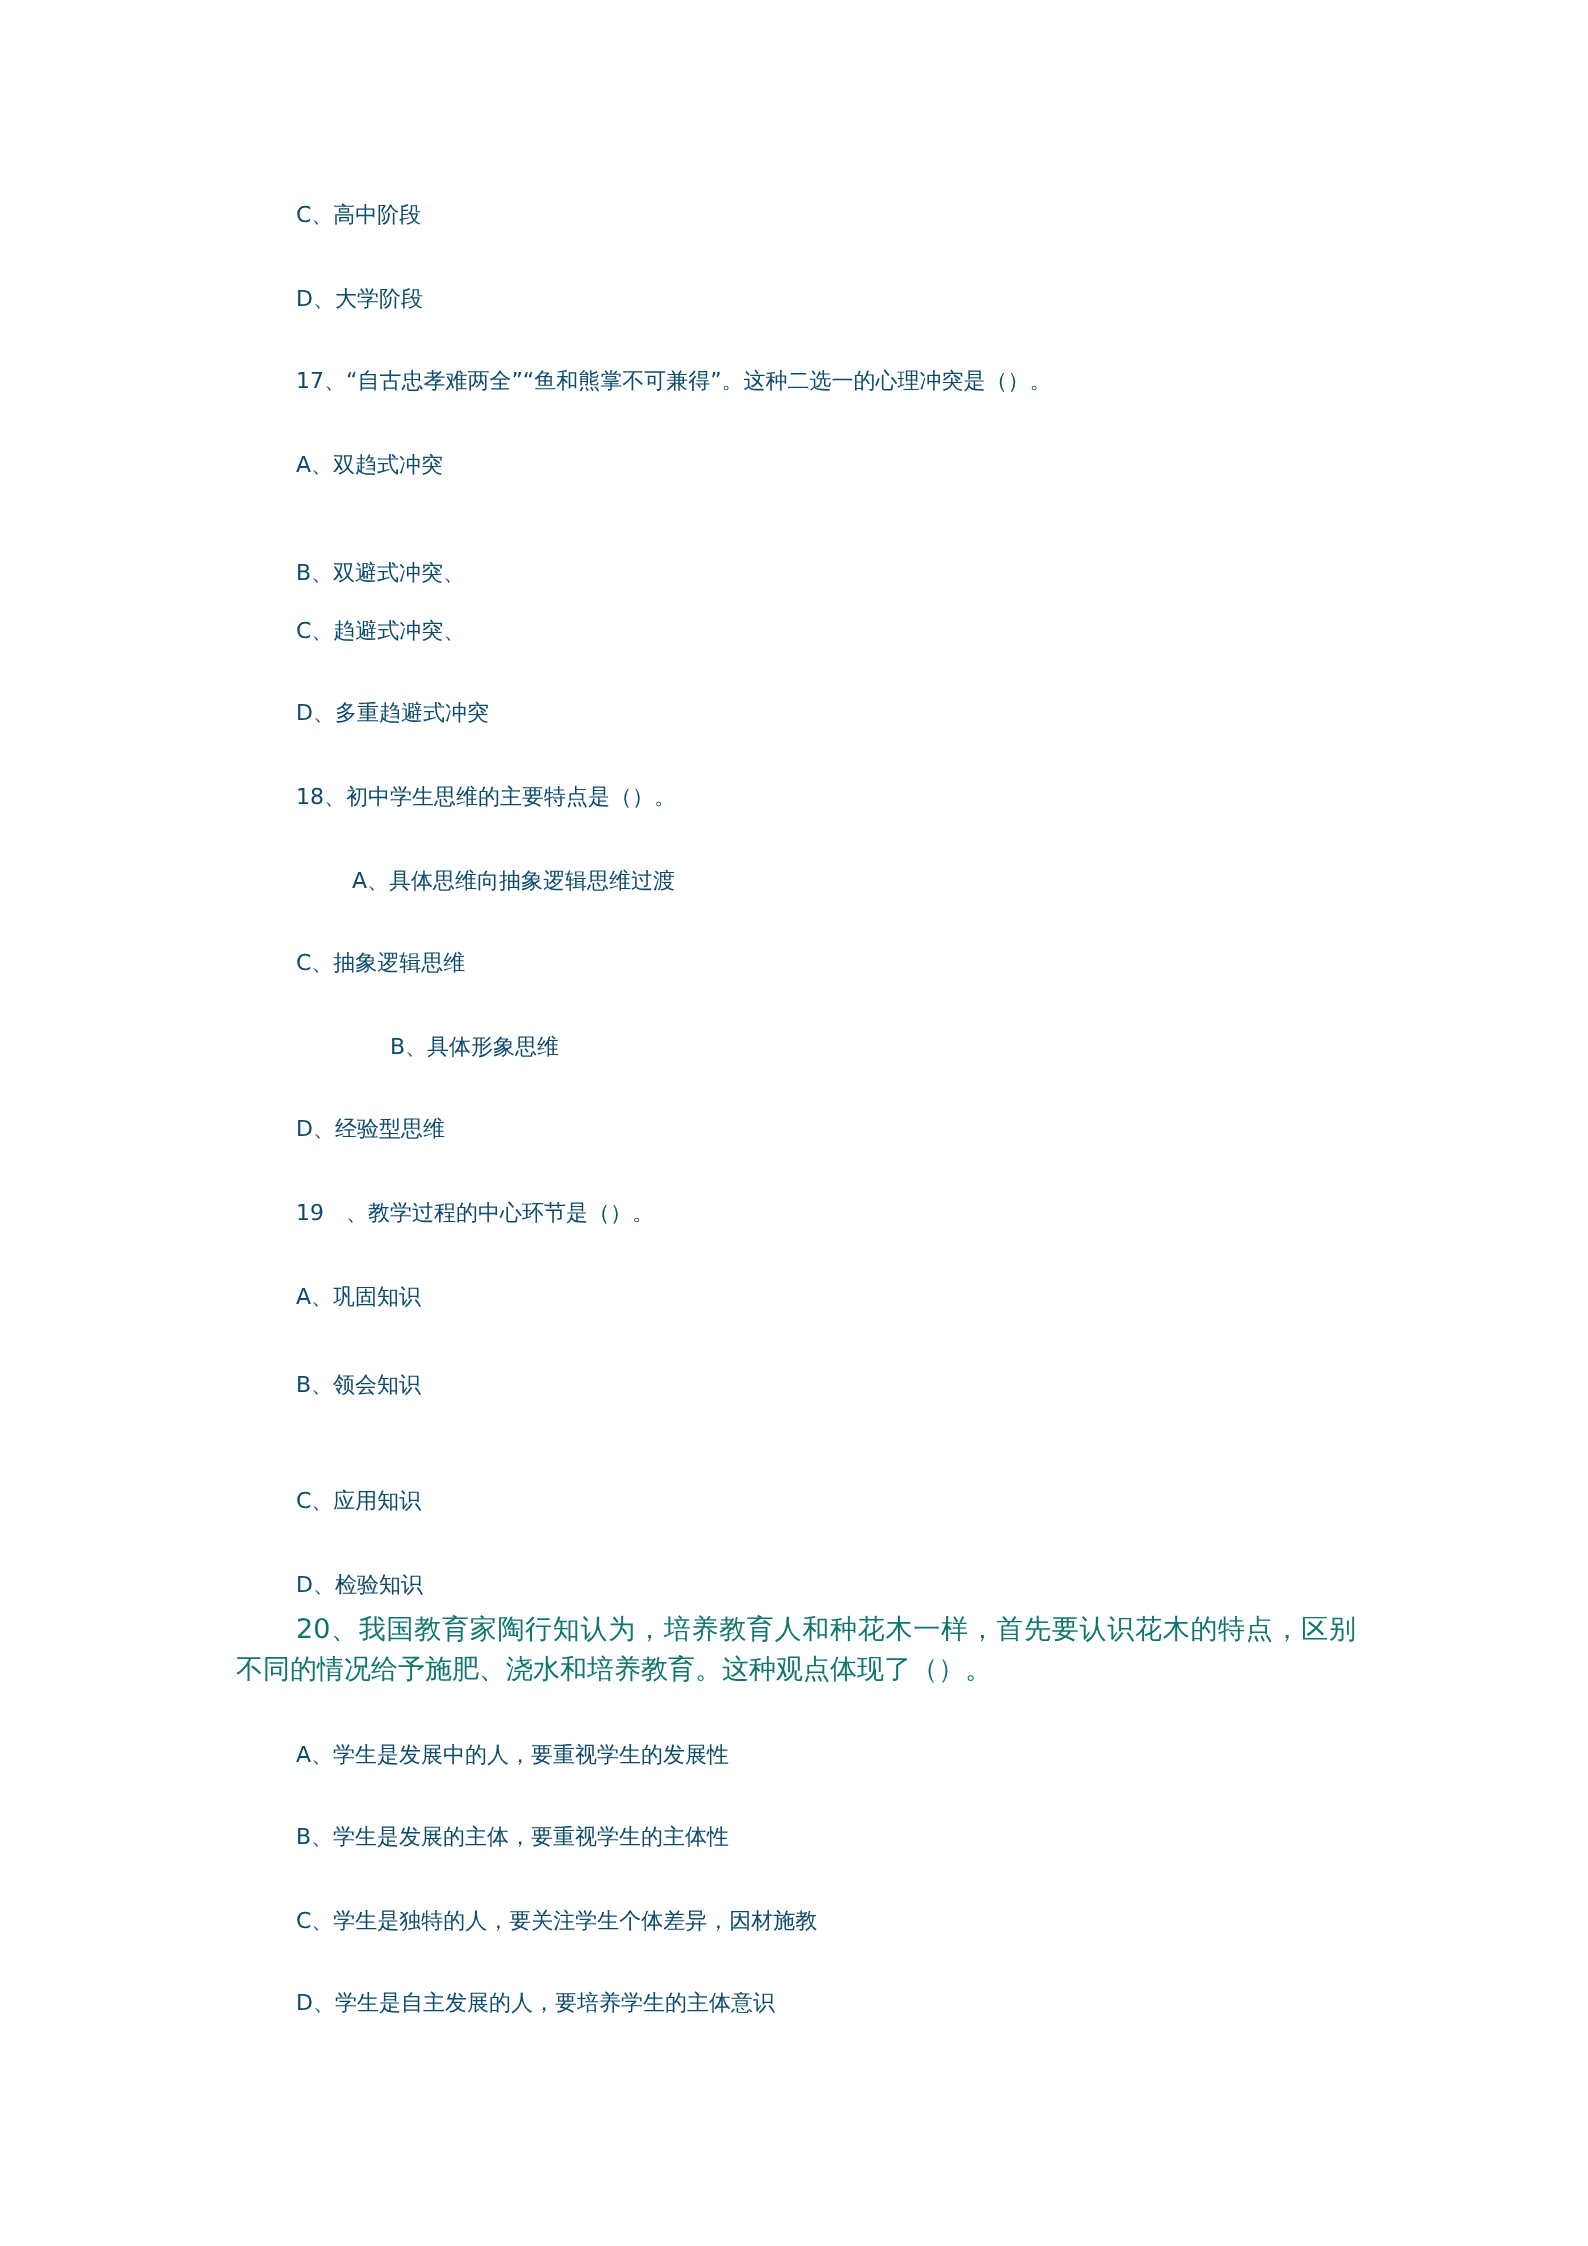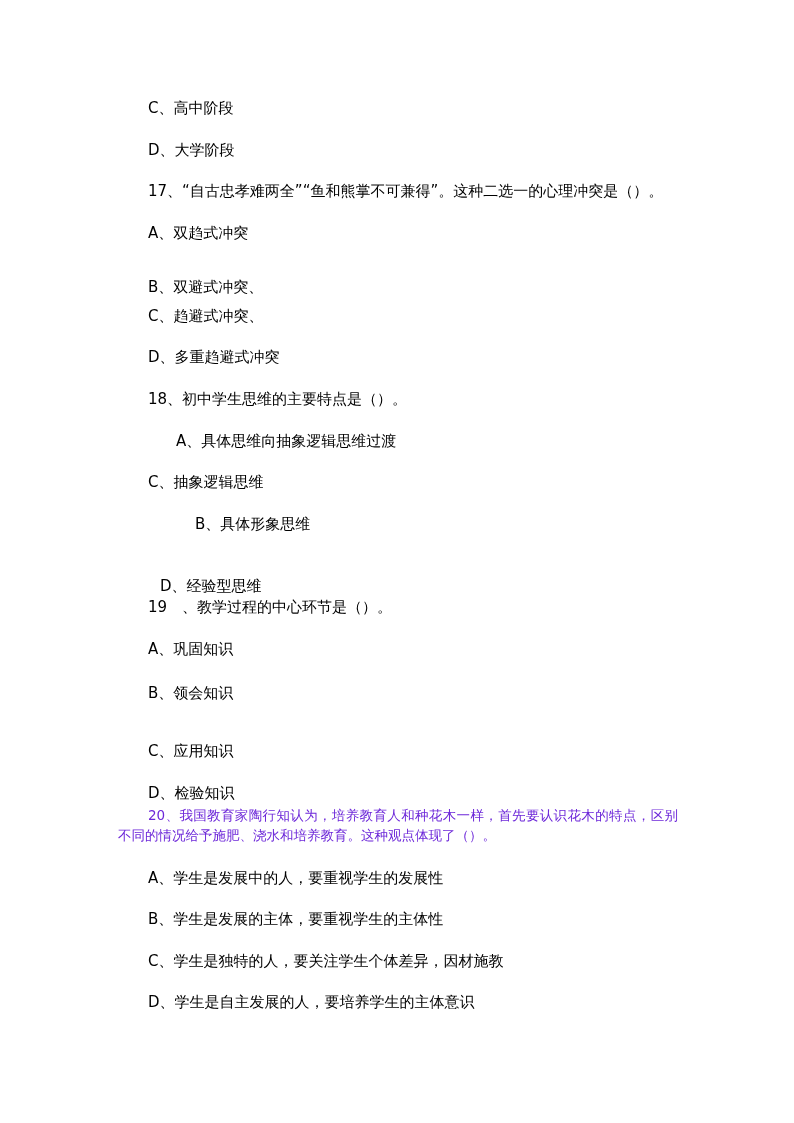--- a/index.html
+++ b/index.html
@@ -10,30 +10,30 @@
     body {
       width: 794px;
       height: 1123px;
       position: relative;
       overflow: hidden;
       font-family: "DejaVu Sans", "Liberation Sans", sans-serif;
       color: #1a1a1a;
     }
     .line {
       position: absolute;
-      font-size: 15px;
+      font-size: 11px;
       line-height: 18px;
       white-space: nowrap;
-      color: #000000;
+      color: #0c4a6e;
     }
     .para {
       position: absolute;
       font-size: 13.5px;
       line-height: 20px;
-      color: #6d28d9;
+      color: #0f766e;
       width: 560px;
       text-indent: 30px;
       text-align: justify;
       word-break: break-all;
     }
   </style>
 </head>
 <body>
 
 <div>
@@ -43,21 +43,21 @@
   <div class="line" style="left:148px;top:182px;">17、“自古忠孝难两全”“鱼和熊掌不可兼得”。这种二选一的心理冲突是（）。</div>
   <div class="line" style="left:148px;top:224px;">A、双趋式冲突</div>
   <div class="line" style="left:148px;top:278px;text-align:right;">B、双避式冲突、</div>
   <div class="line" style="left:148px;top:307px;">C、趋避式冲突、</div>
   <div class="line" style="left:148px;top:348px;">D、多重趋避式冲突</div>
 
   <div class="line" style="left:148px;top:390px;">18、初中学生思维的主要特点是（）。</div>
   <div class="line" style="left:176px;top:432px;">A、具体思维向抽象逻辑思维过渡</div>
   <div class="line" style="left:148px;top:473px;">C、抽象逻辑思维</div>
   <div class="line" style="left:176px;top:515px;margin-left:19px;">B、具体形象思维</div>
-  <div class="line" style="left:160px;top:556px;margin-top:21px;">D、经验型思维</div>
+  <div class="line" style="left:148px;top:556px;">D、经验型思维</div>
 
   <div class="line" style="left:148px;top:598px;">19　、教学过程的中心环节是（）。</div>
   <div class="line" style="left:148px;top:640px;">A、巩固知识</div>
   <div class="line" style="left:148px;top:646px;margin-top:38px;">B、领会知识</div>
   <div class="line" style="left:148px;top:723px;margin-top:19px;">C、应用知识</div>
   <div class="line" style="left:148px;top:784px;">D、检验知识</div>
 
   <div class="para" style="left:118px;top:805px;">20、我国教育家陶行知认为，培养教育人和种花木一样，首先要认识花木的特点，区别不同的情况给予施肥、浇水和培养教育。这种观点体现了（）。</div>
 
   <div class="line" style="left:148px;top:869px;">A、学生是发展中的人，要重视学生的发展性</div>

